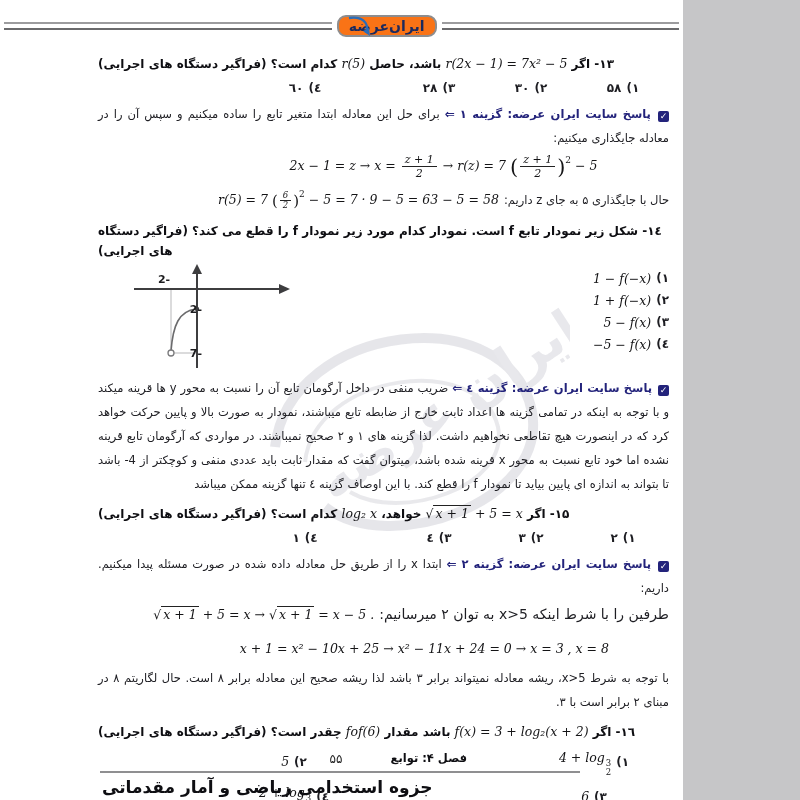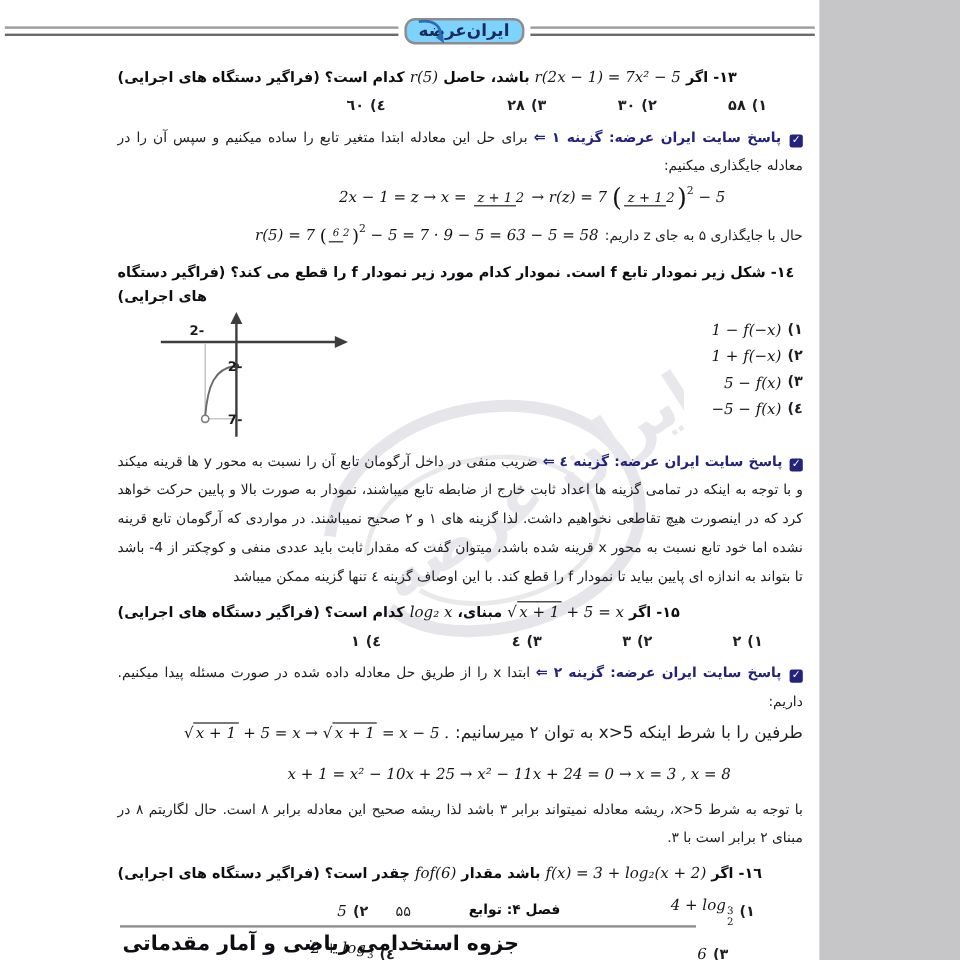--- a/index.html
+++ b/index.html
@@ -5,21 +5,21 @@
   html,body{margin:0;padding:0;width:800px;height:800px;overflow:hidden;
     background:#c6c6c8;font-family:"DejaVu Sans",sans-serif;}
   .paper{position:absolute;left:0;top:0;width:683px;height:800px;background:#ffffff;overflow:hidden;}
   .gray-band{position:absolute;left:683px;top:0;width:117px;height:800px;background:#c6c6c8;}
 
   
   .header{display:flex;align-items:center;height:40px;padding:6px 4px 0 4px;}
   .hline{height:4px;border-top:2px solid #9c9c9e;border-bottom:2px solid #6a6a6c;}
   .hline.left{flex:1.38;}
   .hline.right{flex:1;}
-  .logo{margin:0 5px;border:2px solid #8d8d8f;border-radius:9px;padding:1px 10px;background:#7dd3fc;
+  .logo{margin:0 5px;border:2px solid #8d8d8f;border-radius:9px;padding:1px 10px;background:#f97316;
     position:relative;display:flex;align-items:center;}
   .logo-text{font-weight:bold;font-size:14px;color:#1b2a5e;letter-spacing:-0.5px;}
   .logo-swoosh{position:absolute;left:8px;top:-2px;}
 
   
   .content{position:relative;z-index:1;direction:rtl;padding:0 14px 0 98px;color:#1d1d22;}
   .qtitle{font-size:12px;font-weight:bold;color:#0e0e12;margin:8px 0 0;line-height:20px;text-align:left;}
   .math{font-family:"DejaVu Serif",serif;font-style:italic;font-size:12.5px;color:#141416;}
   .qtitle .math{font-weight:normal;}
 
@@ -34,21 +34,21 @@
   .answer{font-size:11.5px;line-height:24px;margin:5px 0 0;text-align:justify;color:#202025;}
   .answer .intro{color:#23237b;font-weight:bold;}
   .arrow-glyph{color:#23237b;font-weight:bold;font-size:12px;font-style:normal;}
   .chk{display:inline-block;width:11px;height:11px;background:#23237b;border-radius:2px;color:#fff;
     font-size:9px;line-height:11px;text-align:center;vertical-align:-1px;margin-left:2px;font-style:normal;}
 
   .fline{direction:ltr;text-align:center;padding-left:120px;margin:3px 0 0;}
   .fline2{direction:rtl;text-align:right;padding-left:0;margin:2px 0 0;line-height:24px;}
   .fcenter{direction:ltr;text-align:right;padding-right:60px;margin:10px 0 0;line-height:24px;}
 
-  .frac{display:inline-flex;text-align:center;vertical-align:middle;
+  .frac{display:inline-flex;flex-direction:column;text-align:center;vertical-align:middle;
     font-size:11px;line-height:1.2;margin:0 2px;font-style:italic;font-family:"DejaVu Serif",serif;}
   .frac .num{border-bottom:1.2px solid #222;padding:0 3px;}
   .frac.sm{font-size:8.5px;line-height:1.15;}
   .bp{font-size:21px;font-style:normal;vertical-align:middle;font-family:"DejaVu Serif",serif;}
   .bp.sm{font-size:15px;}
   .bsup{font-size:9px;font-style:normal;vertical-align:7px;font-family:"DejaVu Serif",serif;}
   .ss{display:inline-flex;flex-direction:column;align-items:center;font-size:8.5px;line-height:1.05;
     vertical-align:-4px;margin-left:1px;font-style:normal;}
   .ss sup,.ss sub{font-size:inherit;position:static;line-height:1.05;}
   .sq{white-space:nowrap;}
@@ -192,21 +192,21 @@
     <p class="answer">
       <span class="chk"><span>✓</span></span>
       <span class="intro">پاسخ سایت ایران عرضه: گزینه ٤</span>
       <span class="arrow-glyph">⇐</span>
       <span>ضریب منفی در داخل آرگومان تابع آن را نسبت به محور y ها قرینه میکند و با توجه به اینکه در تمامی گزینه ها اعداد ثابت خارج از ضابطه تابع میباشند، نمودار به صورت بالا و پایین حرکت خواهد کرد که در اینصورت هیچ تقاطعی نخواهیم داشت. لذا گزینه های ۱ و ۲ صحیح نمیباشند. در مواردی که آرگومان تابع قرینه نشده اما خود تابع نسبت به محور x قرینه شده باشد، میتوان گفت که مقدار ثابت باید عددی منفی و کوچکتر از ‎-4‎ باشد تا بتواند به اندازه ای پایین بیاید تا نمودار f را قطع کند. با این اوصاف گزینه ٤ تنها گزینه ممکن میباشد</span>
     </p>
 
     <div class="qtitle">
       <span>۱۵- اگر</span>
       <span class="math sq" dir="ltr"><span class="sign">√</span><span class="rad">x + 1</span> <span>+ 5 = x</span></span>
-      <span>مبنای،</span>
+      <span>خواهد،</span>
       <span class="math" dir="ltr">log₂ x</span>
       <span>کدام است؟ (فراگیر دستگاه های اجرایی)</span>
     </div>
     <div class="optrow">
       <div class="opt">
         <span class="olabel">۱)</span>
         <span>۲</span>
       </div>
       <div class="opt">
         <span class="olabel">۲)</span>

